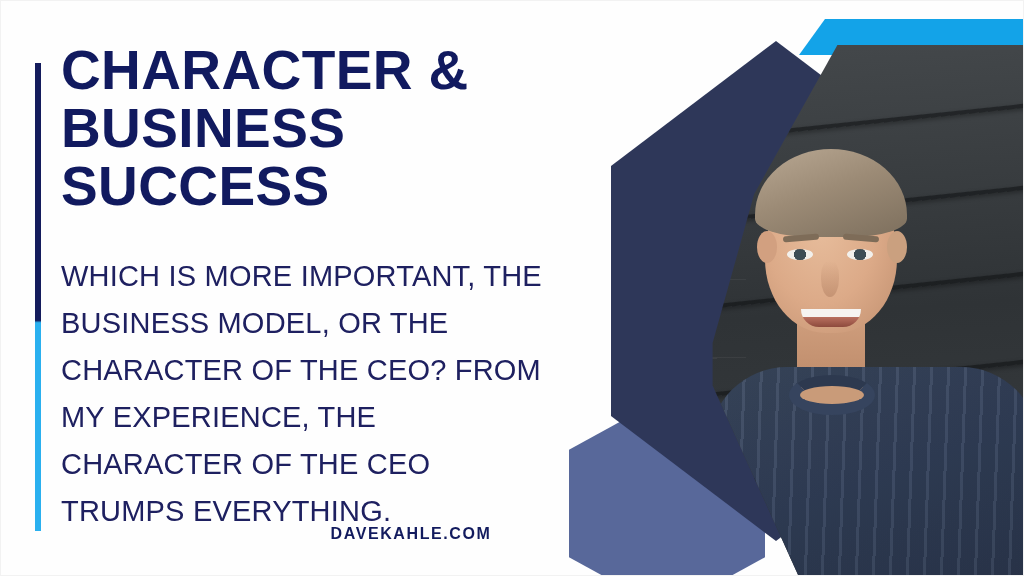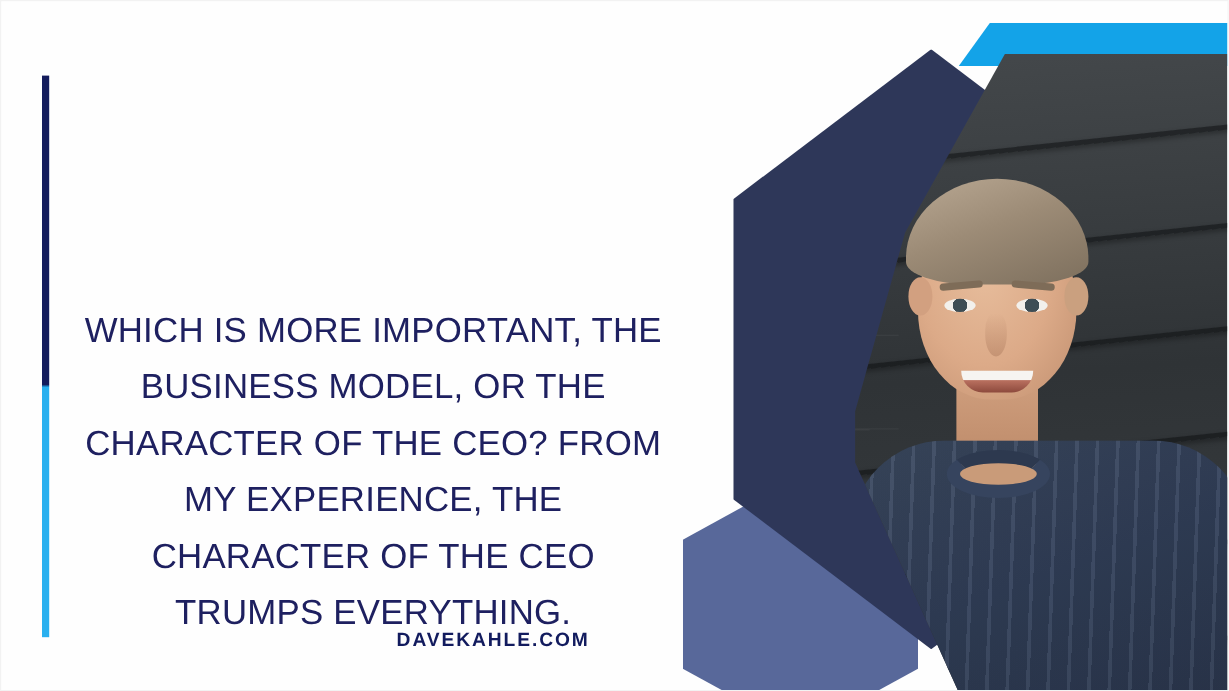--- a/index.html
+++ b/index.html
@@ -214,21 +214,20 @@
     left: 60px;
     top: 252px;
     width: 500px;
     margin: 0;
     font-size: 29px;
     line-height: 47px;
     font-weight: 400;
     letter-spacing: 0.2px;
     color: #1e2060;
     text-transform: uppercase;
-    text-align: center;
   }
 
   .site {
     position: absolute;
     left: 60px;
     top: 524px;
     width: 700px;
     text-align: center;
     font-size: 16px;
     font-weight: 700;
@@ -272,18 +271,19 @@
         <div class="eye-r"></div>
         <div class="nose"></div>
         <div class="mouth"></div>
       </div>
     </div>
 
   </div>
 
   <div class="accent-bar"></div>
 
+  <h1 class="headline">CHARACTER &amp; BUSINESS SUCCESS</h1>
 
   <p class="subcopy">WHICH IS MORE IMPORTANT, THE BUSINESS MODEL, OR THE CHARACTER OF THE CEO? FROM MY EXPERIENCE, THE CHARACTER OF THE CEO TRUMPS EVERYTHING.</p>
 
   <div class="site">DAVEKAHLE.COM</div>
 
 </div>
 
 </body></html>

